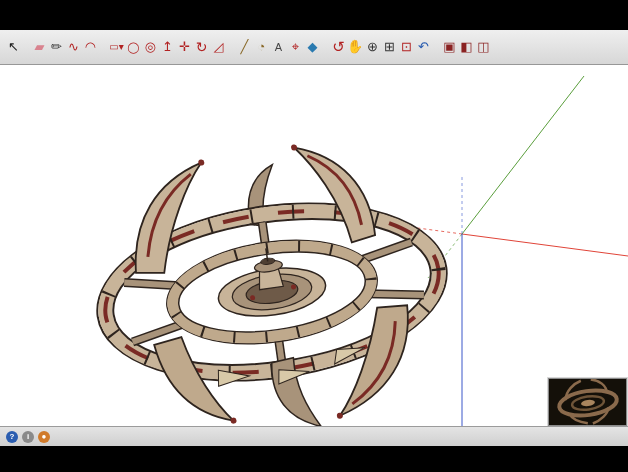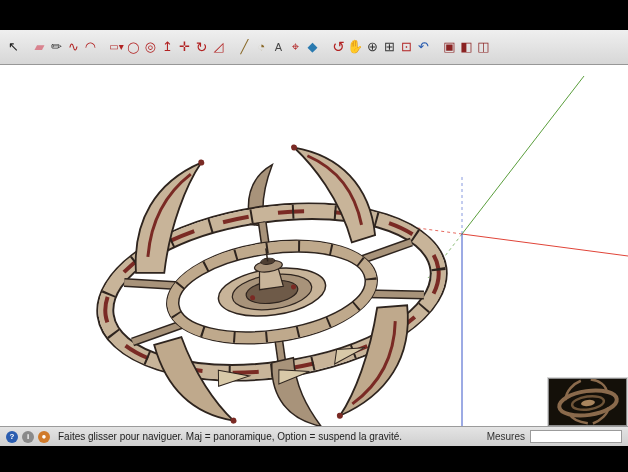--- a/index.html
+++ b/index.html
@@ -166,22 +166,17 @@
           <path d="M -20 8 C -18 14 -10 18 -3 20" fill="none" stroke-width="2.5" stroke="#8a6a4c"></path>
         </g>
       </svg>
     </div>
   </div>
 
   <div class="statusbar">
     <span class="sbi" style="background:#2a5db0">?</span>
     <span class="sbi" style="background:#8a8a8a">i</span>
     <span class="sbi" style="background:#d07a2a">●</span>
-    <span class="hint">Faites glisser pour naviguer. Maj = panoramique, Option =  suspend la gravité.</span>
-    <span class="measure-wrap">
-      <span class="measure-label">Mesures</span>
-      <input class="measure-input" type="text" value="" style="">
-    </span>
   </div>
 
   <div class="bar-black bar-bottom"></div>
 
 </div>
 
 </body></html>

